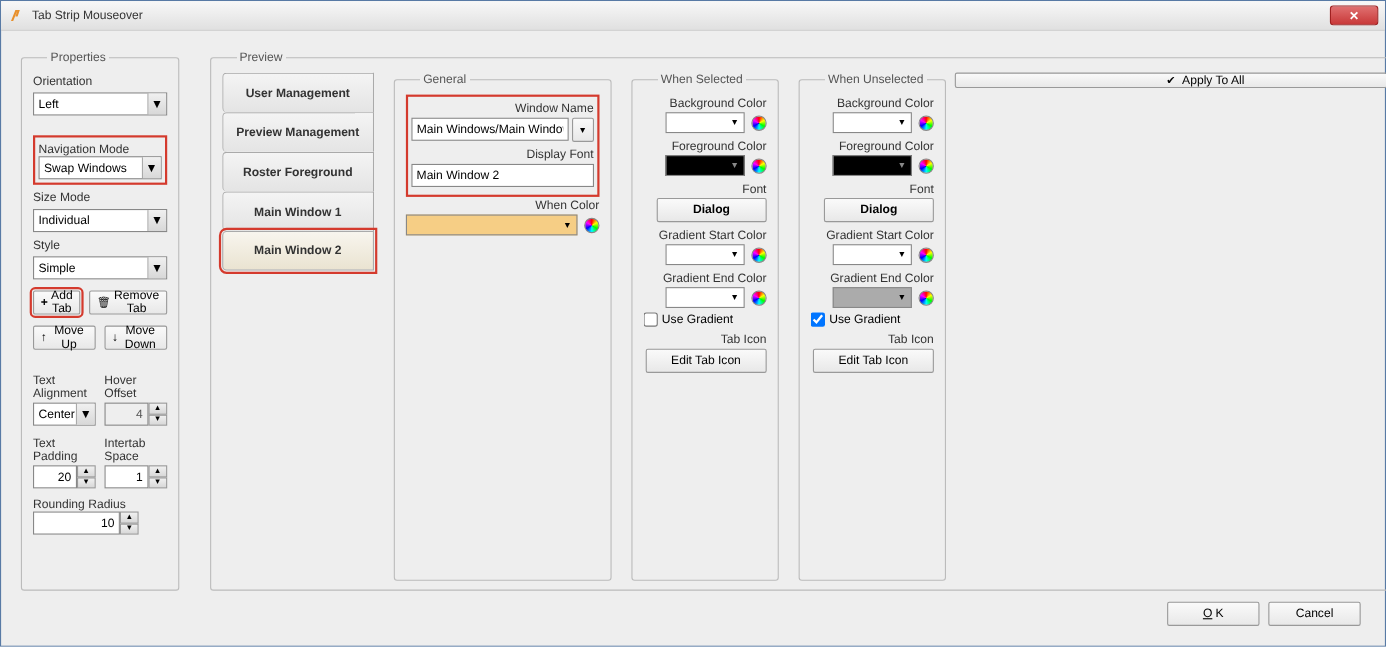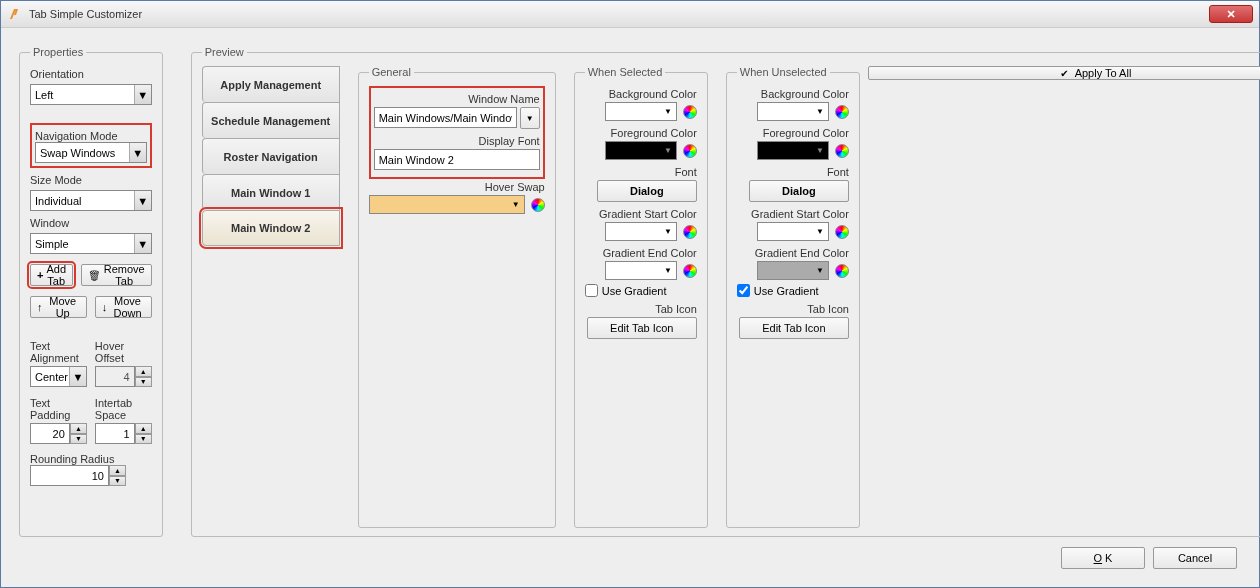--- a/index.html
+++ b/index.html
@@ -5,21 +5,21 @@
 * { box-sizing: border-box; margin: 0; padding: 0; font-family: Tahoma, Arial, sans-serif; font-size: 11px; }
 body { background: #fff; width: 1260px; height: 588px; overflow: hidden; }
 .window { border: 1px solid #587aa5; width: 1260px; height: 588px; display: flex; flex-direction: column; background: #eee; }
 .titlebar { height: 27px; background: linear-gradient(#f8f8f8, #e0e0e0); display: flex; align-items: center; padding: 0 6px; border-bottom: 1px solid #ccc; }
 .titlebar-icon { width: 16px; height: 16px; margin-right: 6px; display: flex; align-items: center; justify-content: center; }
 .titlebar-title { flex: 1; color: #333; }
 .close-btn { width: 44px; height: 18px; background: linear-gradient(#e07070, #c83838); border: 1px solid #a02020; border-radius: 3px; display: flex; align-items: center; justify-content: center; color: #fff; font-weight: bold; cursor: pointer; }
 .body { flex: 1; padding: 18px; display: flex; flex-direction: column; }
 .main-row { flex: 1; display: flex; gap: 28px; }
 fieldset { border: 1px solid #bbb; border-radius: 3px; padding: 8px 10px; }
-legend { color: #555; padding: 0 3px; }
+legend { color: #555; padding: 0 3px; margin-left: 13px; }
 .properties { width: 222px; display: flex; flex-direction: column; gap: 4px; }
 .label { color: #333; margin-top: 2px; }
 select, input[type=text] { width: 100%; height: 21px; border: 1px solid #888; background: #fff; padding: 0 4px; }
 .select-wrap { position: relative; width: 100%; }
 .select-wrap select { width: 100%; appearance: none; -webkit-appearance: none; padding-right: 4px; }
 .select-arrow { position: absolute; right: 1px; top: 1px; width: 17px; height: 19px; background: linear-gradient(#f0f0f0,#d8d8d8); border-left: 1px solid #aaa; display: flex; align-items: center; justify-content: center; pointer-events: none; }
 .btn { height: 22px; border: 1px solid #999; background: linear-gradient(#fafafa,#e8e8e8); border-radius: 2px; padding: 0 6px; cursor: pointer; display: inline-flex; align-items: center; justify-content: center; gap: 3px; }
 .btn-row { display: flex; gap: 8px; margin-top: 6px; }
 .btn-row .btn { flex: 1; }
 .two-col { display: flex; gap: 8px; }
@@ -59,21 +59,21 @@
 </head>
 <body>
 
 <div class="window">
   <div class="titlebar">
     <span class="titlebar-icon">
       <svg width="14" height="14" viewBox="0 0 14 14">
           <path d="M2 12 L6 2 L8 2 L4 12 Z M10 2 L8 8 L6 8 L8 2 Z" fill="#e8902c"></path>
         </svg>
     </span>
-    <span class="titlebar-title">Tab Simple Customizer</span>
+    <span class="titlebar-title">Tab Strip Mouseover</span>
     <div class="close-btn">
       <span>✕</span>
     </div>
   </div>
 
   <div class="body">
     <div class="main-row">
 
       <fieldset class="properties">
         <legend>Properties</legend>
@@ -91,21 +91,21 @@
             <span class="select-arrow">▼</span>
           </div>
         </div>
 
         <div class="label">Size Mode</div>
         <div class="select-wrap">
           <select><option>Individual</option></select>
           <span class="select-arrow">▼</span>
         </div>
 
-        <div class="label">Window</div>
+        <div class="label">Style</div>
         <div class="select-wrap">
           <select><option>Simple</option></select>
           <span class="select-arrow">▼</span>
         </div>
 
         <div class="btn-row">
           <button class="btn highlight-red">
               <span class="plus">+</span>
               <span>Add Tab</span>
             </button>
@@ -178,27 +178,27 @@
               </div>
           </div>
         </div>
       </fieldset>
 
       <fieldset class="preview">
         <legend>Preview</legend>
 
         <div class="tab-list">
           <div class="tab">
-              <span>Apply Management</span>
+              <span>User Management</span>
             </div>
           <div class="tab">
-              <span>Schedule Management</span>
+              <span>Preview Management</span>
             </div>
           <div class="tab">
-              <span>Roster Navigation</span>
+              <span>Roster Foreground</span>
             </div>
           <div class="tab">
               <span>Main Window 1</span>
             </div>
           <div class="tab selected highlight-red">
               <span>Main Window 2</span>
             </div>
         </div>
 
         <div class="panels">
@@ -215,21 +215,21 @@
                         <span class="arrow-down">▼</span>
                       </button>
                   </div>
                 </div>
                 <div class="field-group">
                   <div class="label">Display Font</div>
                   <input type="text" value="Main Window 2" style="">
                 </div>
               </div>
               <div class="field-group">
-                <div class="label">Hover Swap</div>
+                <div class="label">When Color</div>
                 <div class="color-row">
                   <div class="color-swatch hover">
                       <span class="arrow-down">▼</span>
                     </div>
                   <div class="color-wheel"></div>
                 </div>
               </div>
             </fieldset>
 
             <fieldset>

